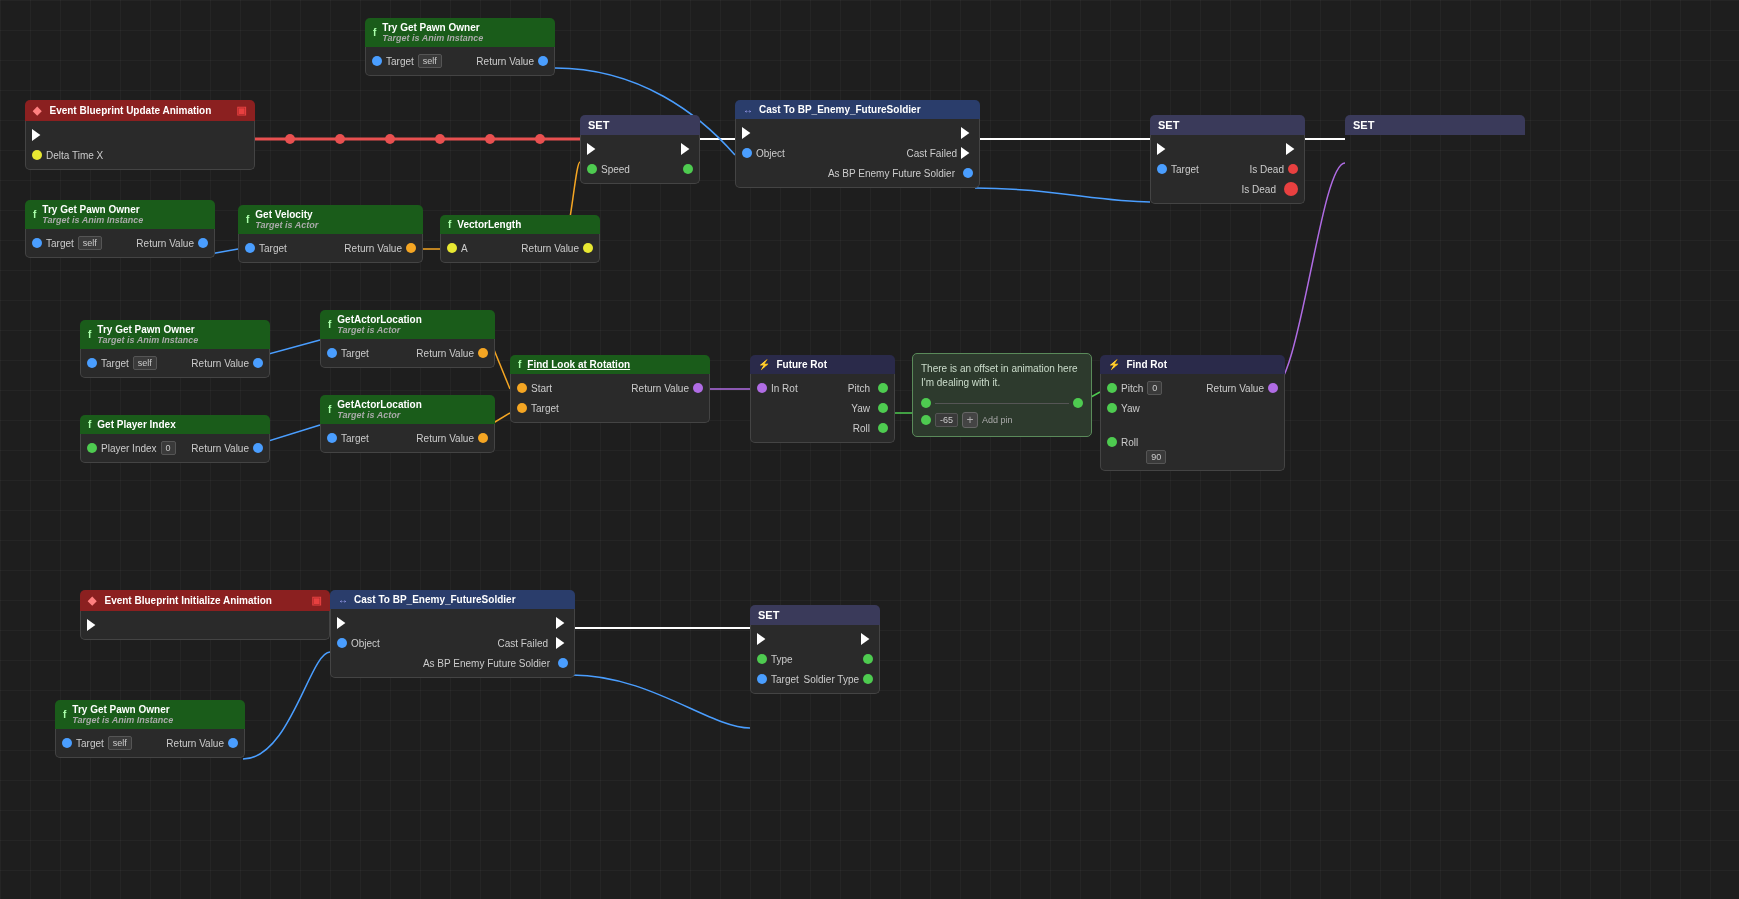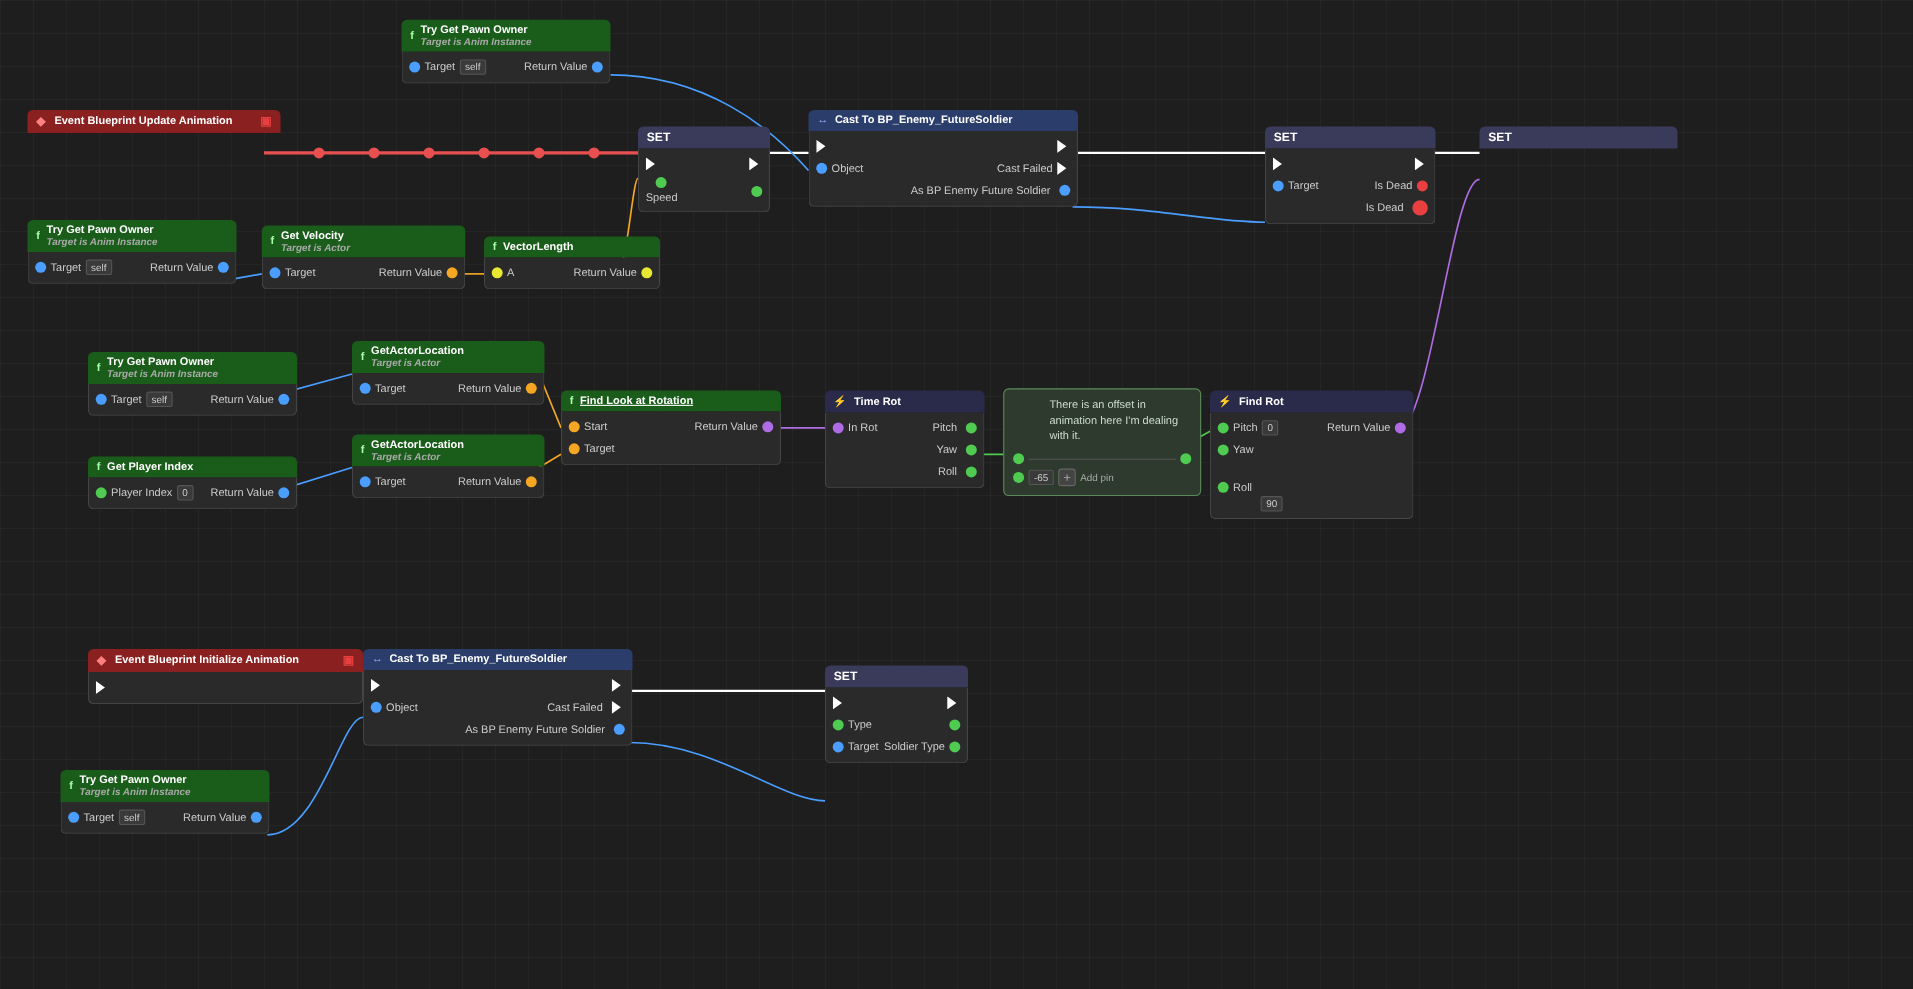--- a/index.html
+++ b/index.html
@@ -155,20 +155,29 @@
 
     <path d="M 572 675 C 650 675 710 728 750 728" stroke="#4a9eff" stroke-width="1.5" fill="none"></path>
   </svg>
 
   <div class="node" style="left:25px; top:100px; width:230px;">
     <div class="node-header header-event">
       <span style="color:#ff8080; margin-right:4px;">◆</span>
       <span style="font-size:10px; color:white;">Event Blueprint Update Animation</span>
       <span style="color:#e84040; margin-left:auto;">▣</span>
     </div>
+    <div class="node-body">
+      <div class="node-row">
+        <span class="pin-exec"></span>
+      </div>
+      <div class="node-row">
+        <span style="width:10px;height:10px;background:#e8e832;border-radius:50%;display:inline-block;"></span>
+        <span class="pin-label">Delta Time X</span>
+      </div>
+    </div>
   </div>
 
   <div class="node" style="left:365px; top:18px; width:190px;">
     <div class="node-header header-function">
       <span style="color:#aaffaa; font-size:10px; margin-right:2px;">f</span>
       <div>
         <div style="color:white; font-size:10px;">Try Get Pawn Owner</div>
         <div class="node-label-small">Target is Anim Instance</div>
       </div>
     </div>
@@ -255,21 +264,21 @@
     <div class="node-header header-set" style="background:#3a3a5a;">
       <span style="color:white; font-size:11px; font-weight:bold;">SET</span>
     </div>
     <div class="node-body">
       <div class="node-row">
         <span class="pin-exec"></span>
         <span style="flex:1;"></span>
         <span class="pin-exec pin-exec-out"></span>
       </div>
       <div class="node-row spaced-between">
-        <div style="display:flex;align-items:center;gap:4px;flex-direction:column;">
+        <div style="display:flex;align-items:center;gap:4px;">
           <span style="width:10px;height:10px;background:#4ecb50;border-radius:50%;display:inline-block;"></span>
           <span class="pin-label">Speed</span>
         </div>
         <span style="width:10px;height:10px;background:#4ecb50;border-radius:50%;display:inline-block;"></span>
       </div>
     </div>
   </div>
 
   <div class="node" style="left:735px; top:100px; width:245px;">
     <div class="node-header header-cast">
@@ -435,21 +444,21 @@
       <div class="node-row">
         <span style="width:10px;height:10px;background:#f5a623;border-radius:50%;display:inline-block;"></span>
         <span class="pin-label">Target</span>
       </div>
     </div>
   </div>
 
   <div class="node" style="left:750px; top:355px; width:145px;">
     <div class="node-header header-break" style="background:#2a2a4a;">
       <span style="color:#aaaaff; font-size:10px; margin-right:2px;">⚡</span>
-      <span style="color:white; font-size:10px;">Time Rot</span>
+      <span style="color:white; font-size:10px;">Future Rot</span>
     </div>
     <div class="node-body">
       <div class="node-row">
         <span style="width:10px;height:10px;background:#b06ce4;border-radius:50%;display:inline-block;"></span>
         <span class="pin-label">In Rot</span>
         <span style="flex:1;"></span>
         <span class="pin-label">Pitch</span>
         <span style="width:10px;height:10px;background:#4ecb50;border-radius:50%;display:inline-block;margin-left:4px;"></span>
       </div>
       <div class="node-row" style="justify-content:flex-end;">
@@ -458,21 +467,21 @@
       </div>
       <div class="node-row" style="justify-content:flex-end;">
         <span class="pin-label">Roll</span>
         <span style="width:10px;height:10px;background:#4ecb50;border-radius:50%;display:inline-block;margin-left:4px;"></span>
       </div>
     </div>
   </div>
 
   <div class="node" style="left:912px; top:353px; width:180px;">
     <div style="background:#2d3a2d; border:1px solid #5a8a5a; border-radius:5px; padding:8px;">
-      <p style="color:#ccddcc; font-size:10px; line-height:1.4;margin-left:33px;">There is an offset in animation here I'm dealing with it.</p>
+      <p style="color:#ccddcc; font-size:10px; line-height:1.4;">There is an offset in animation here I'm dealing with it.</p>
       <div style="margin-top:8px; display:flex; align-items:center; gap:4px;">
         <span style="width:10px;height:10px;background:#4ecb50;border-radius:50%;display:inline-block;"></span>
         <span style="flex:1;height:1px;background:#555;display:inline-block;"></span>
         <span style="width:10px;height:10px;background:#4ecb50;border-radius:50%;display:inline-block;"></span>
       </div>
       <div style="margin-top:4px; display:flex; align-items:center; gap:4px;">
         <span style="width:10px;height:10px;background:#4ecb50;border-radius:50%;display:inline-block;"></span>
         <span class="label-box">-65</span>
         <span style="width:16px;height:16px;background:#444;border:1px solid #666;border-radius:3px;display:flex;align-items:center;justify-content:center;font-size:12px;color:#aaa;">+</span>
         <span style="font-size:9px;color:#aaa;">Add pin</span>

